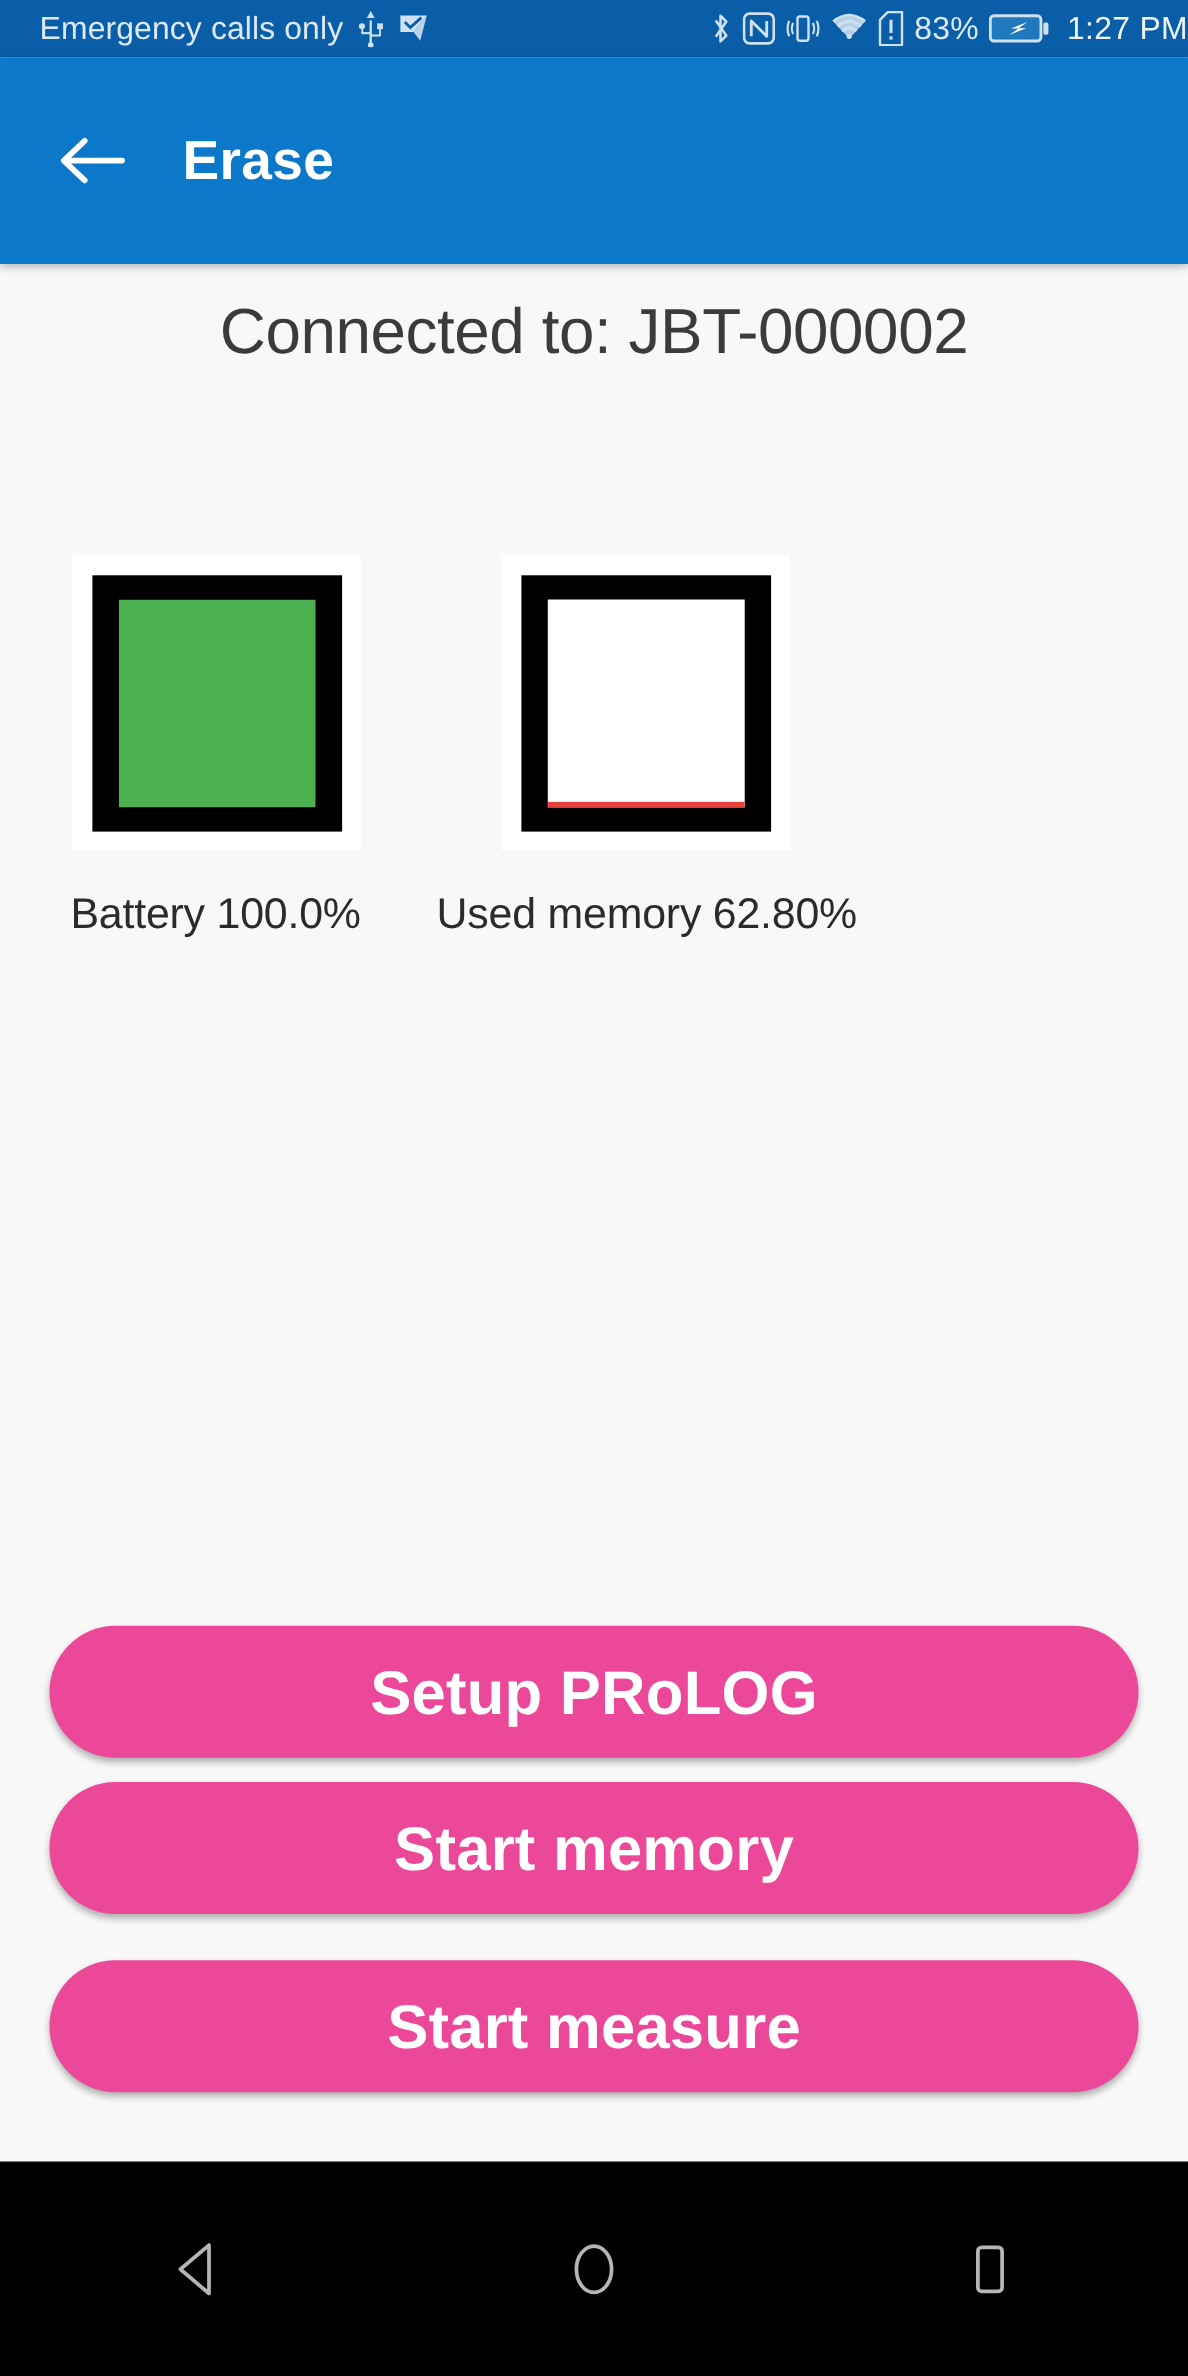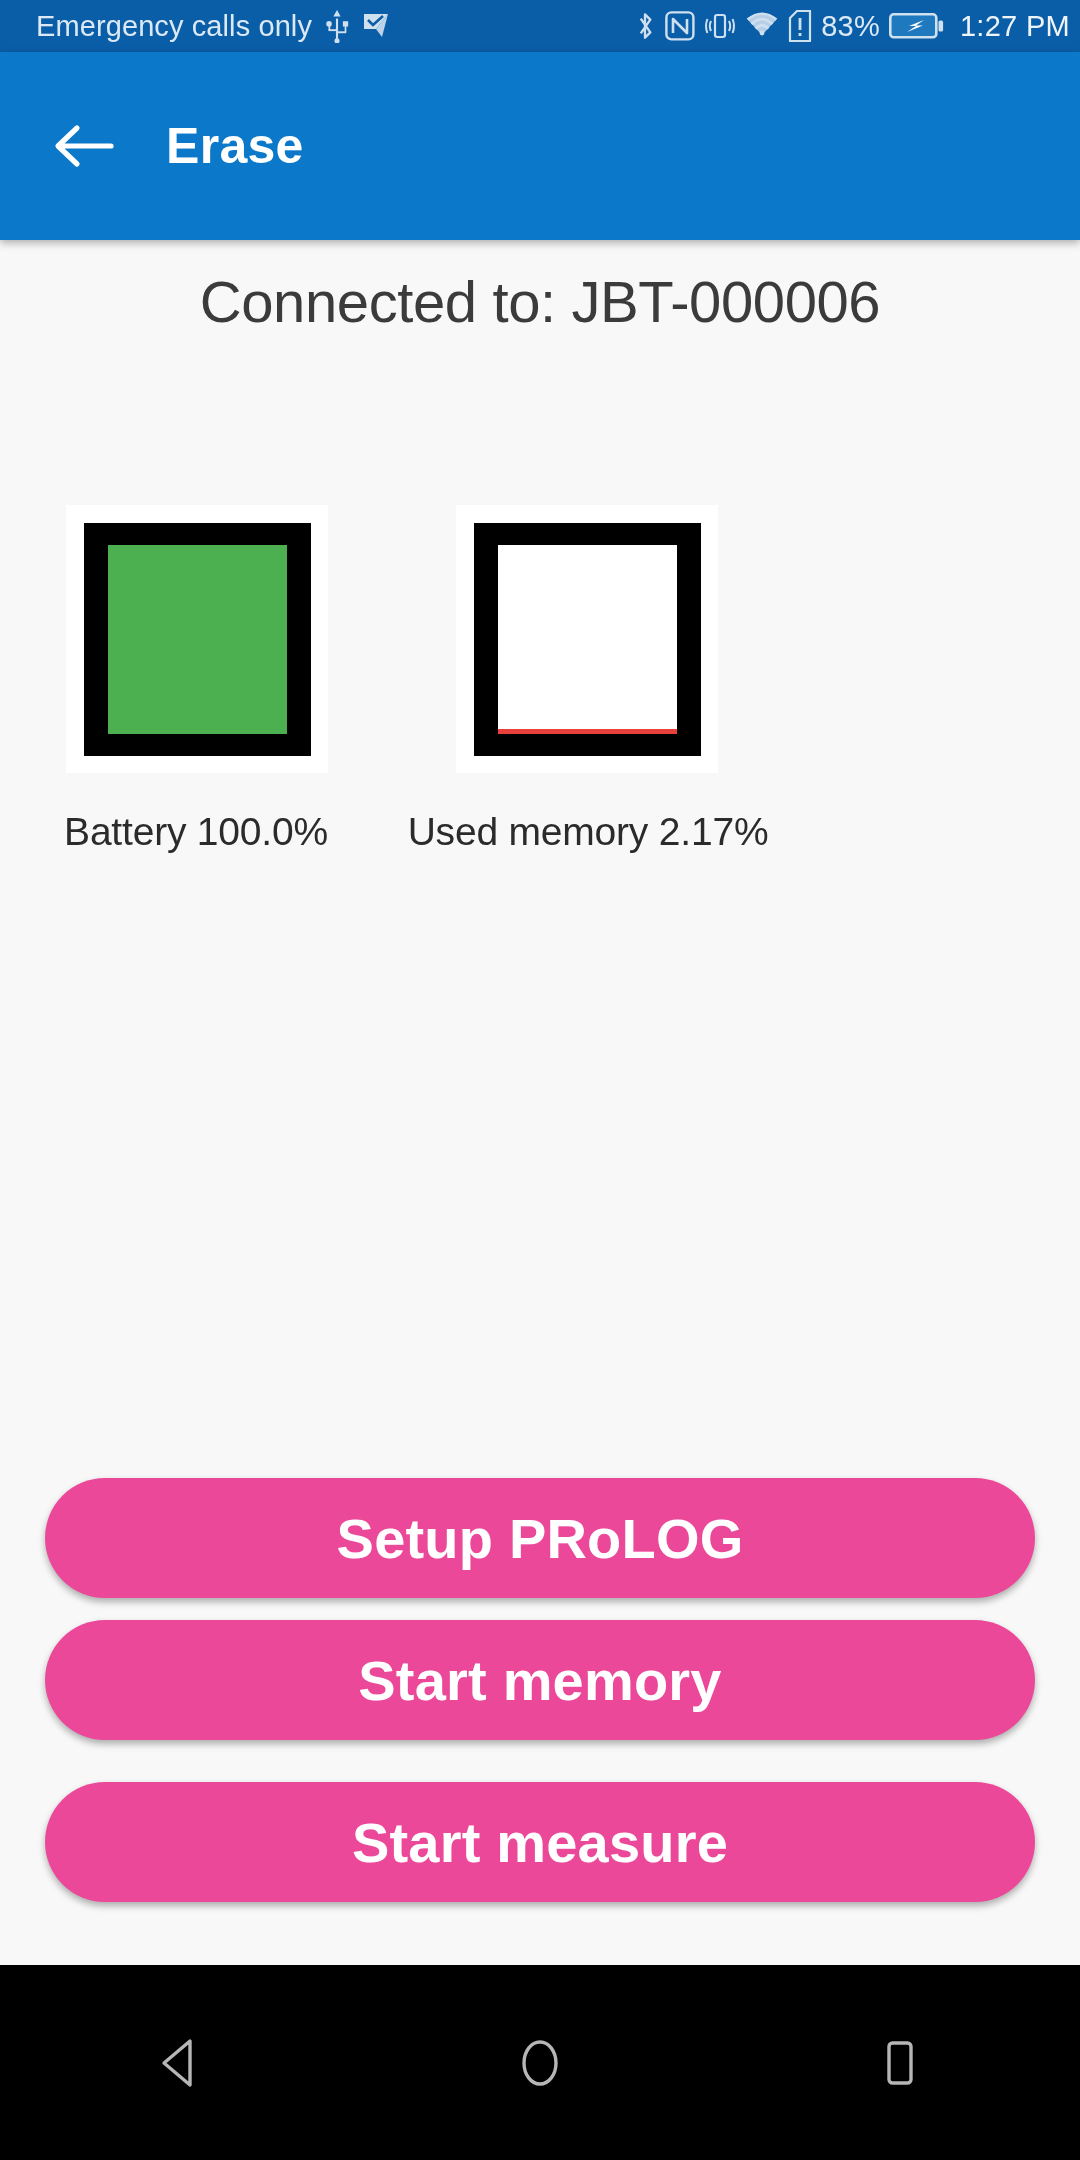--- a/index.html
+++ b/index.html
@@ -13,21 +13,21 @@
 
   
   .statusbar{
     position:absolute;left:0;top:0;width:1080px;height:52px;
     background:#0a5ea8;
     display:flex;align-items:center;
     color:#d9e6f2;
   }
   .sb-left{display:flex;align-items:center;padding-left:36px;gap:12px;}
   .sb-carrier{font-size:29px;letter-spacing:.1px;color:#dce9f4;}
-  .sb-right{margin-left:auto;display:flex;align-items:center;gap:9px;padding-right:10px;}
+  .sb-right{margin-left:auto;display:flex;align-items:center;gap:9px;padding-right:0;}
   .sb-ico{display:block;}
   .sb-pct{font-size:29px;color:#dce9f4;letter-spacing:.2px;}
   .sb-time{font-size:29px;color:#eef4fa;letter-spacing:.3px;margin-left:6px;text-align:center;}
 
   
   .appbar{
     position:absolute;left:0;top:52px;width:1080px;height:188px;
     background:#0b78c9;
     display:flex;align-items:center;
     box-shadow:0 3px 8px rgba(0,0,0,.30);
@@ -196,42 +196,42 @@
     <div class="back-btn">
       <svg width="62" height="52" viewBox="0 0 62 52">
         <path d="M58 26 L6 26 M24 8 L5 26 L24 44" stroke="#ffffff" stroke-width="5.2" fill="none" stroke-linecap="round" stroke-linejoin="round"></path>
       </svg>
     </div>
     <div class="appbar-title">Erase</div>
   </div>
 
   <div class="content">
 
-    <div class="connected">Connected to: JBT-000006</div>
+    <div class="connected">Connected to: JBT-000002</div>
 
     <div class="gauges">
 
       <div class="gauge battery">
         <div class="gauge-frame">
           <div class="gauge-track">
             <span class="gauge-fill green" style="height: 100%;"></span>
           </div>
         </div>
       </div>
 
       <div class="gauge memory">
         <div class="gauge-frame">
           <div class="gauge-track">
             <span class="gauge-fill red" style="height: 2.17%;"></span>
           </div>
         </div>
       </div>
 
       <div class="gauge-label l1">Battery 100.0%</div>
-      <div class="gauge-label l2">Used memory 2.17%</div>
+      <div class="gauge-label l2">Used memory 62.80%</div>
     </div>
 
     <button class="btn b1">Setup PRoLOG</button>
     <button class="btn b2">Start memory</button>
     <button class="btn b3">Start measure</button>
   </div>
 
   <div class="navbar">
     <div class="nav-btn">
       <svg width="52" height="56" viewBox="0 0 52 56">

